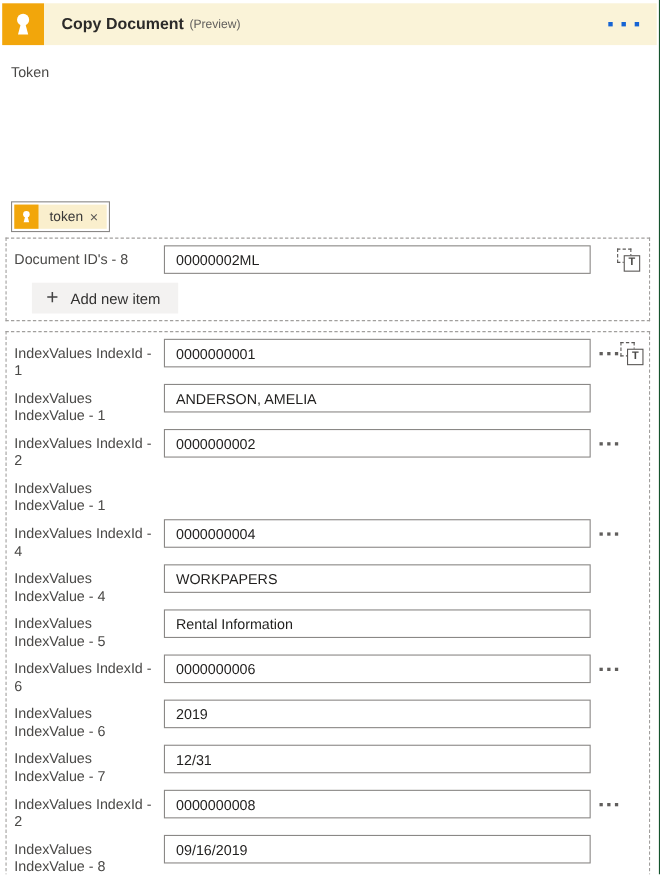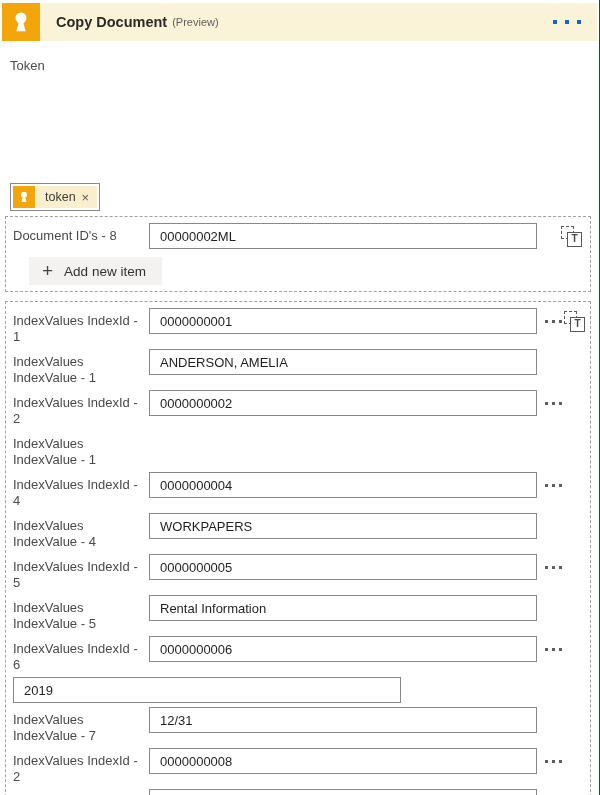--- a/index.html
+++ b/index.html
@@ -162,47 +162,37 @@
               <i></i>
             </span>
     </div>
   </div>
   <div class="field-row">
     <label class="f-label">IndexValues IndexValue - 4</label>
     <input type="text" class="t-input section-input" value="WORKPAPERS" style="">
     <div class="rc"></div>
   </div>
   <div class="field-row">
-    <label class="f-label">IndexValues IndexId - 5</label>
-    <input type="text" class="t-input section-input" value="0000000005" style="">
-    <div class="rc">
-      <span class="dots">
-              <i></i>
-              <i></i>
-              <i></i>
-            </span>
-    </div>
-  </div>
-  <div class="field-row">
     <label class="f-label">IndexValues IndexValue - 5</label>
     <input type="text" class="t-input section-input" value="Rental Information" style="">
     <div class="rc"></div>
   </div>
   <div class="field-row">
     <label class="f-label">IndexValues IndexId - 6</label>
     <input type="text" class="t-input section-input" value="0000000006" style="">
     <div class="rc">
       <span class="dots">
               <i></i>
               <i></i>
               <i></i>
             </span>
     </div>
   </div>
   <div class="field-row">
+    <label class="f-label">IndexValues IndexValue - 6</label>
     <input type="text" class="t-input section-input" value="2019" style="">
     <div class="rc"></div>
   </div>
   <div class="field-row">
     <label class="f-label">IndexValues IndexValue - 7</label>
     <input type="text" class="t-input section-input" value="12/31" style="">
     <div class="rc"></div>
   </div>
   <div class="field-row">
     <label class="f-label">IndexValues IndexId - 2</label>

